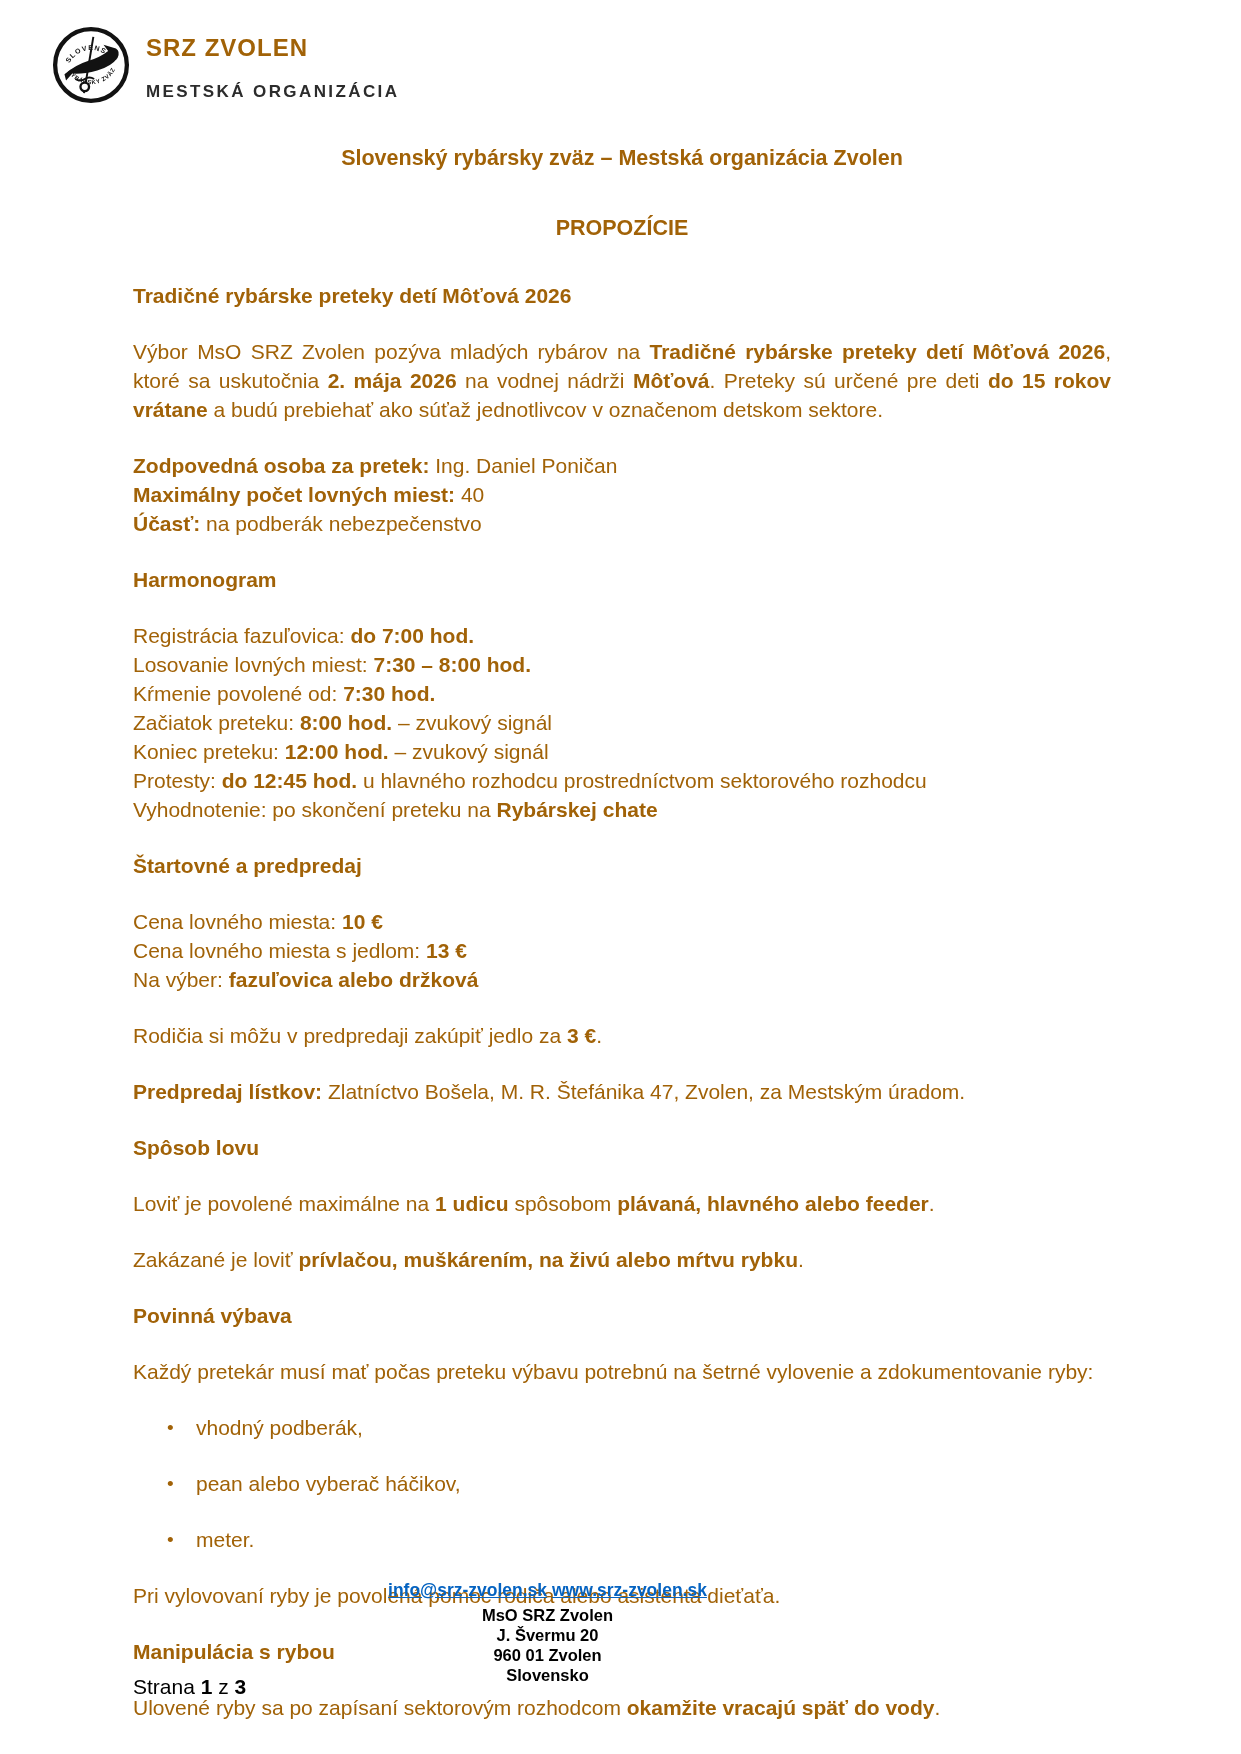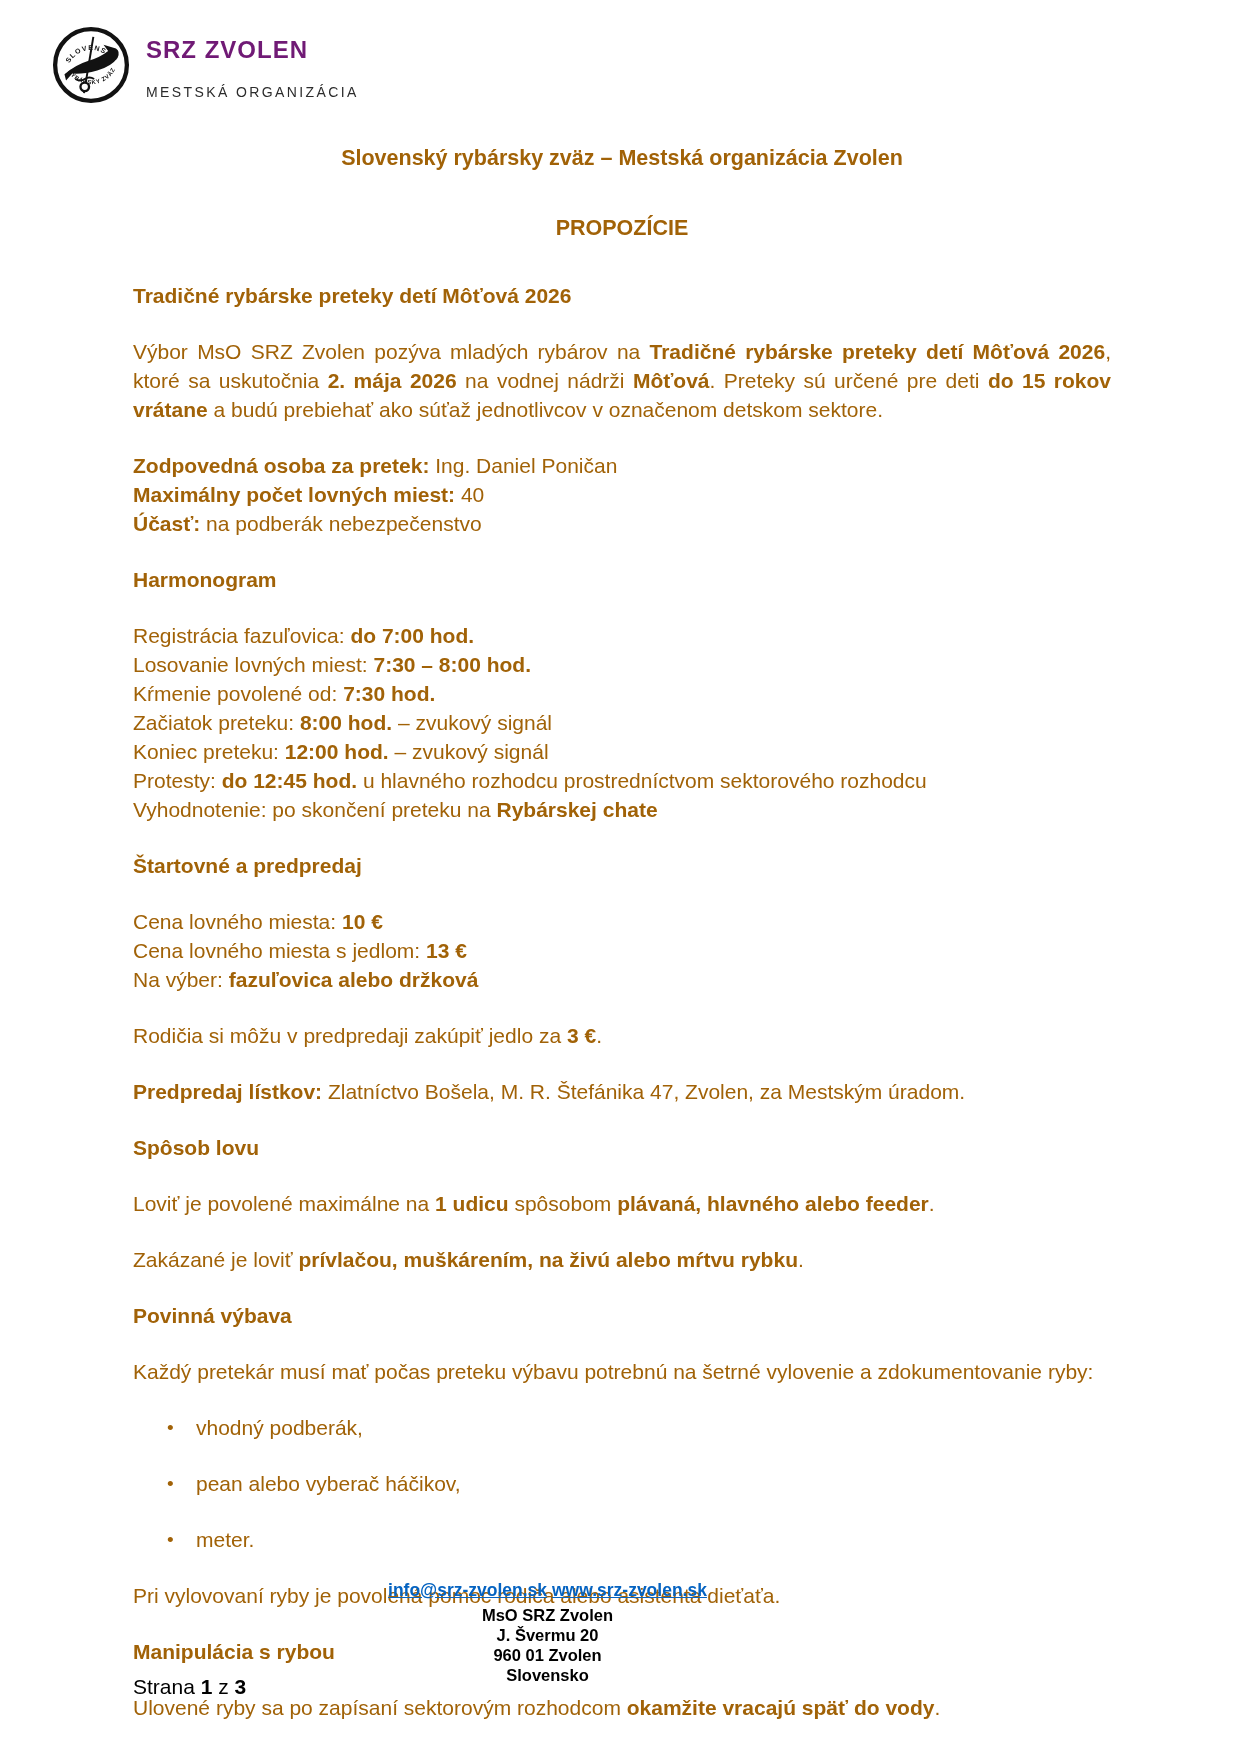--- a/index.html
+++ b/index.html
@@ -7,22 +7,22 @@
   body { font-family:"Liberation Sans", sans-serif; }
   .page {
     position:relative; width:1241px; height:1754px;
     background:#ffffff; color:#000; margin:0 auto; overflow:hidden;
   }
 
   
   .logo { position:absolute; top:26px; left:52px; display:flex; align-items:center; gap:16px; }
   .logo-emblem { width:78px; height:78px; flex:0 0 auto; }
   .logo-text { padding-top:6px; }
-  .logo-name { font-size:24px; font-weight:bold; letter-spacing:1px; color:#701a75; }
-  .logo-sub  { font-size:14px; font-weight:normal; letter-spacing:2.4px; color:#2c2c2c; margin-top:20px; }
+  .logo-name { font-size:24px; font-weight:bold; letter-spacing:1px; color:#a16207; }
+  .logo-sub  { font-size:17px; font-weight:bold; letter-spacing:2.4px; color:#2c2c2c; margin-top:20px; }
 
   
   .content {
     position:absolute; left:133px; top:144px; width:978px;
     font-size:21px; line-height:29px; color:#a16207;
   }
   .doc-title    { text-align:center; font-weight:bold; font-size:21.5px; }
   .doc-subtitle { text-align:center; font-weight:bold; font-size:21.5px; margin-top:41px; }
   #doc-body { margin-top:38px; }
   .doc-heading { font-size:21px; font-weight:bold; margin:27px 0 27px 0; line-height:29px; }

